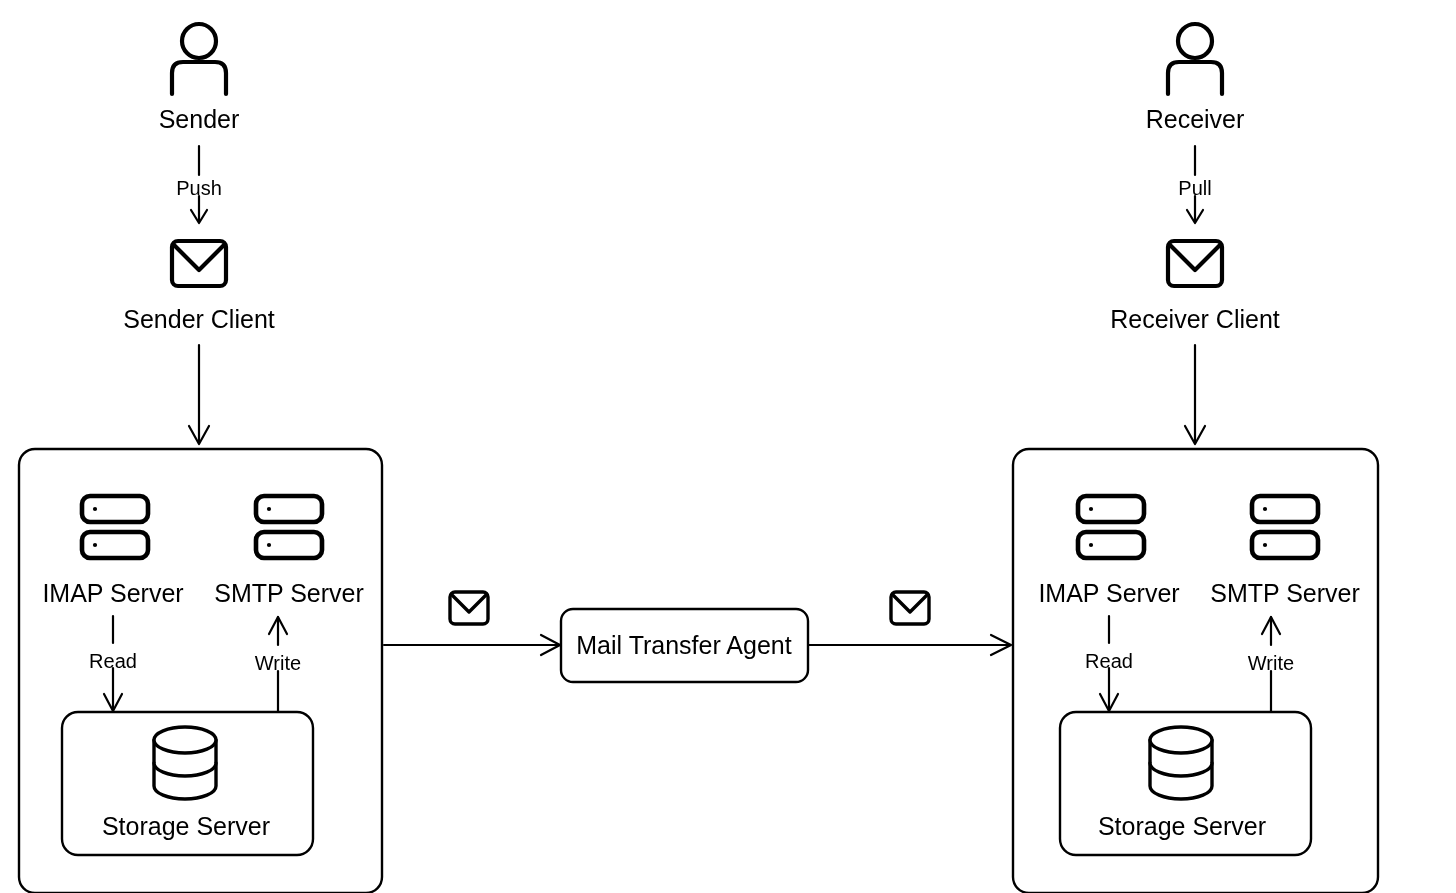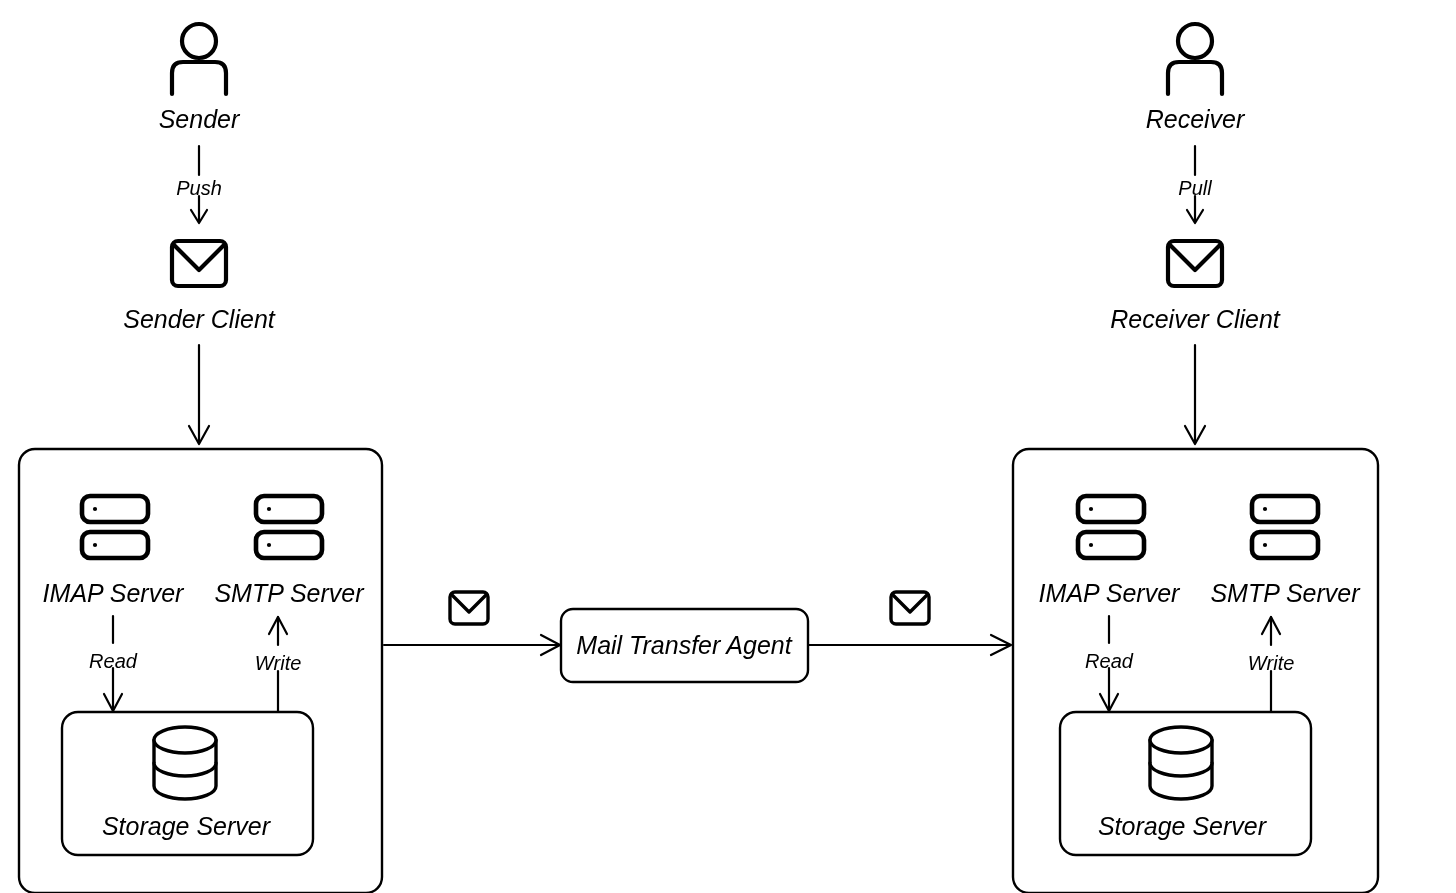--- a/index.html
+++ b/index.html
@@ -11,21 +11,20 @@
   body {
     font-family: "Liberation Sans", sans-serif;
     color: #000000;
   }
   #canvas {
     position: relative;
     width: 1456px;
     height: 893px;
     background: #ffffff;
     overflow: hidden;
-    font-style: italic;
   }
   #diagram-svg {
     position: absolute;
     top: 0;
     left: 0;
     width: 1456px;
     height: 893px;
   }
   .dlabel {
     font-family: "Liberation Sans", sans-serif;

